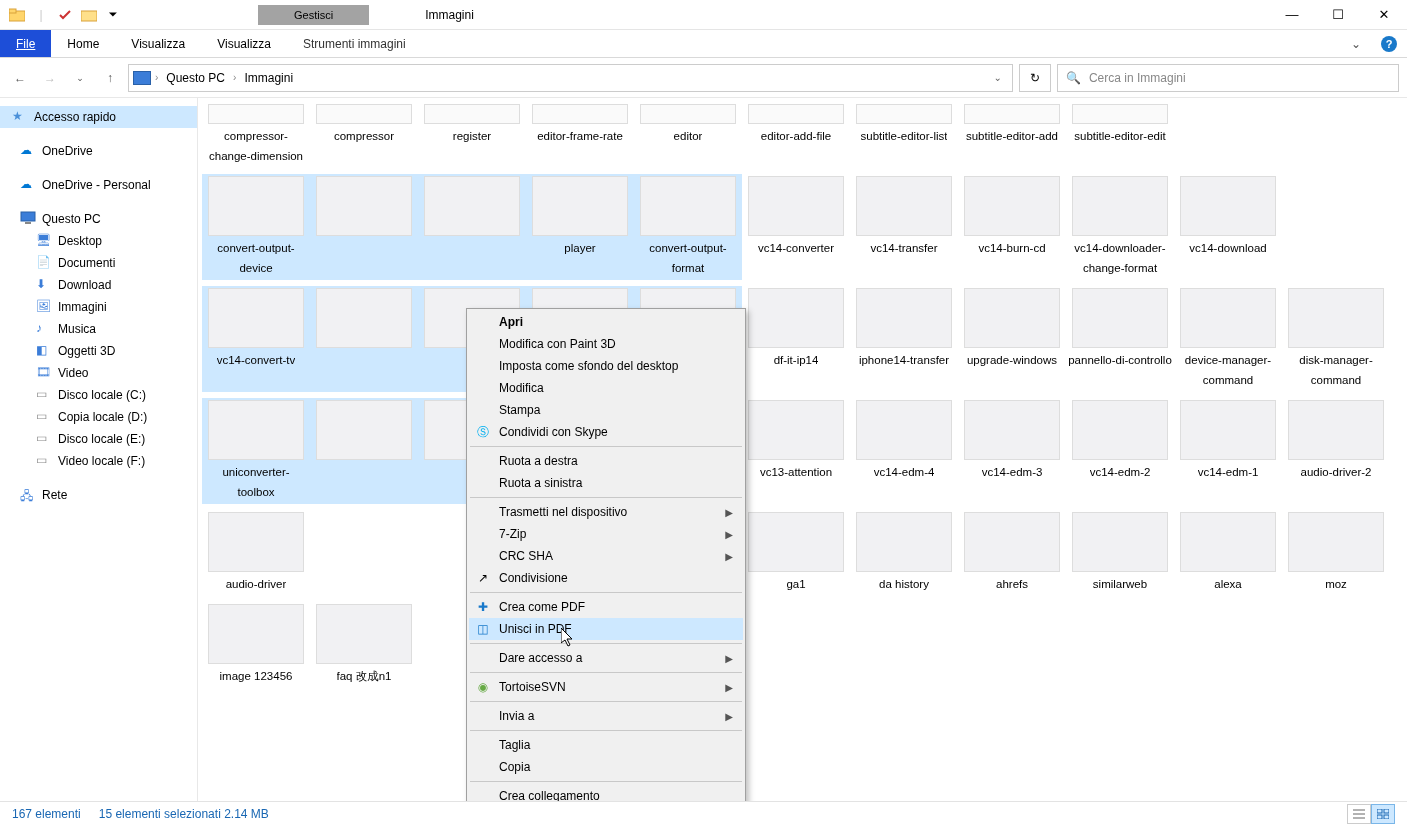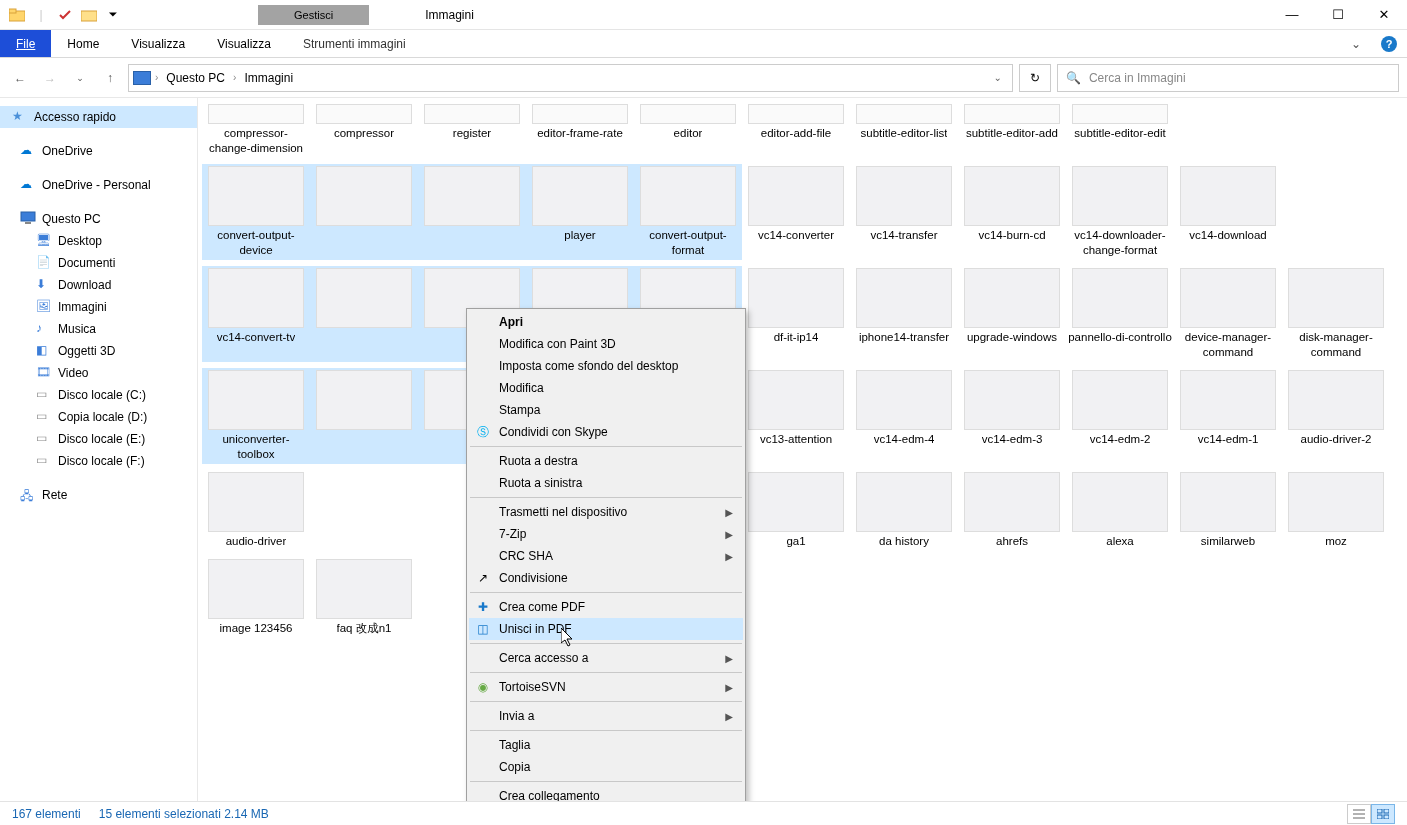--- a/index.html
+++ b/index.html
@@ -39,21 +39,21 @@
 .tree .node.sel { background: #cde8ff; padding-left: 12px; }
 .tree .spaceblock { height: 12px; }
 .tree .ic { width: 16px; height: 16px; flex-shrink: 0; }
 
 .content { flex: 1; position: relative; overflow: hidden; background: #fff; }
 .grid { display: flex; flex-wrap: wrap; align-content: flex-start; padding: 4px 0 0 4px; }
 .item { width: 108px; display: flex; flex-direction: column; align-items: center; margin: 0 0 6px 0; padding: 2px; }
 .item.sel { background: #cde8ff; }
 .item .thumb { width: 96px; height: 60px; background: #f1f1f3; border: 1px solid #ddd; margin-bottom: 2px; }
 .item .thumb.short { height: 20px; background: #fafafa; }
-.item .lbl { font-size: 11.5px; text-align: center; line-height: 15px; max-height: 42px; overflow:hidden; word-break: break-word; }
+.item .lbl { font-size: 11.5px; text-align: center; line-height: 20px; max-height: 42px; overflow:hidden; word-break: break-word; }
 
 .ctx { position: absolute; left: 268px; top: 210px; width: 280px; background: #f0f0f0; border: 1px solid #a0a0a0; box-shadow: 3px 3px 6px rgba(0,0,0,.25); padding: 2px; z-index: 50; }
 .ctx .row { display: flex; align-items: center; height: 22px; padding-left: 30px; padding-right: 10px; position: relative; }
 .ctx .row.bold { font-weight: 600; }
 .ctx .row.hover { background: #cde8ff; }
 .ctx .row .ci { position:absolute; left:6px; width:16px; height:16px; display:flex; align-items:center; justify-content:center; }
 .ctx .row .arr { margin-left: auto; color: #555; font-size: 10px; }
 .ctx .sep { height: 1px; background: #c8c8c8; margin: 3px 1px; }
 
 .cursor { position: absolute; left: 363px; top: 530px; width: 14px; height: 20px; z-index: 60; pointer-events:none; }
@@ -192,21 +192,21 @@
     <div class="node l2">
         <span class="ic" style="color:#888;">▭</span>
         <span>Copia locale (D:)</span>
       </div>
     <div class="node l2">
         <span class="ic" style="color:#888;">▭</span>
         <span>Disco locale (E:)</span>
       </div>
     <div class="node l2">
         <span class="ic" style="color:#888;">▭</span>
-        <span>Disco locale (F:)</span>
+        <span>Video locale (F:)</span>
       </div>
     <div class="spaceblock"></div>
     <div class="node">
         <span class="ic" style="color:#3b7dd8;">🖧</span>
         <span>Rete</span>
       </div>
   </div>
 
   <div class="content">
     <div class="grid" id="grid">
@@ -405,25 +405,25 @@
         <div class="item">
           <div class="thumb"></div>
           <div class="lbl">da history</div>
         </div>
         <div class="item">
           <div class="thumb"></div>
           <div class="lbl">ahrefs</div>
         </div>
         <div class="item">
           <div class="thumb"></div>
+          <div class="lbl">similarweb</div>
+        </div>
+        <div class="item">
+          <div class="thumb"></div>
           <div class="lbl">alexa</div>
-        </div>
-        <div class="item">
-          <div class="thumb"></div>
-          <div class="lbl">similarweb</div>
         </div>
         <div class="item">
           <div class="thumb"></div>
           <div class="lbl">moz</div>
         </div>
         <div style="flex-basis: 100%; height: 0px;"></div>
         <div class="item">
           <div class="thumb"></div>
           <div class="lbl">image 123456</div>
         </div>
@@ -468,21 +468,21 @@
       <div class="row">
           <span class="ci" style="color:#1979ca;">✚</span>
           <span>Crea come PDF</span>
         </div>
       <div class="row hover">
           <span class="ci" style="color:#1979ca;">◫</span>
           <span>Unisci in PDF</span>
         </div>
       <div class="sep"></div>
       <div class="row">
-          <span>Cerca accesso a</span>
+          <span>Dare accesso a</span>
           <span class="arr">▶</span>
         </div>
       <div class="sep"></div>
       <div class="row">
           <span class="ci" style="color:#6a4;">◉</span>
           <span>TortoiseSVN</span>
           <span class="arr">▶</span>
         </div>
       <div class="sep"></div>
       <div class="row">

